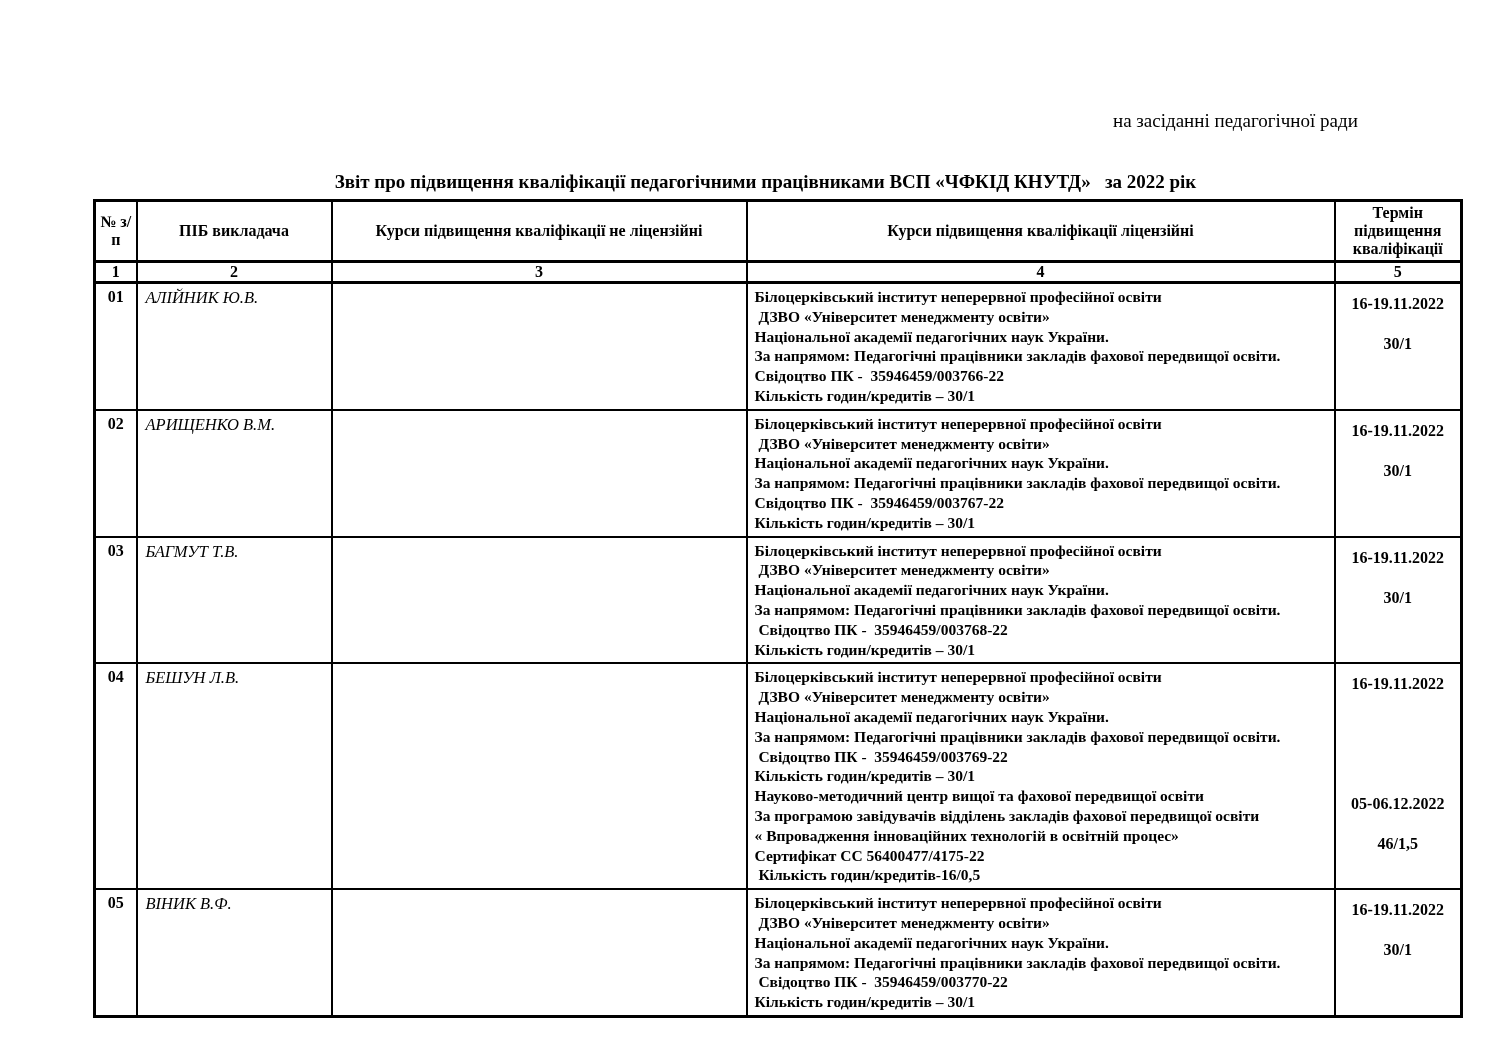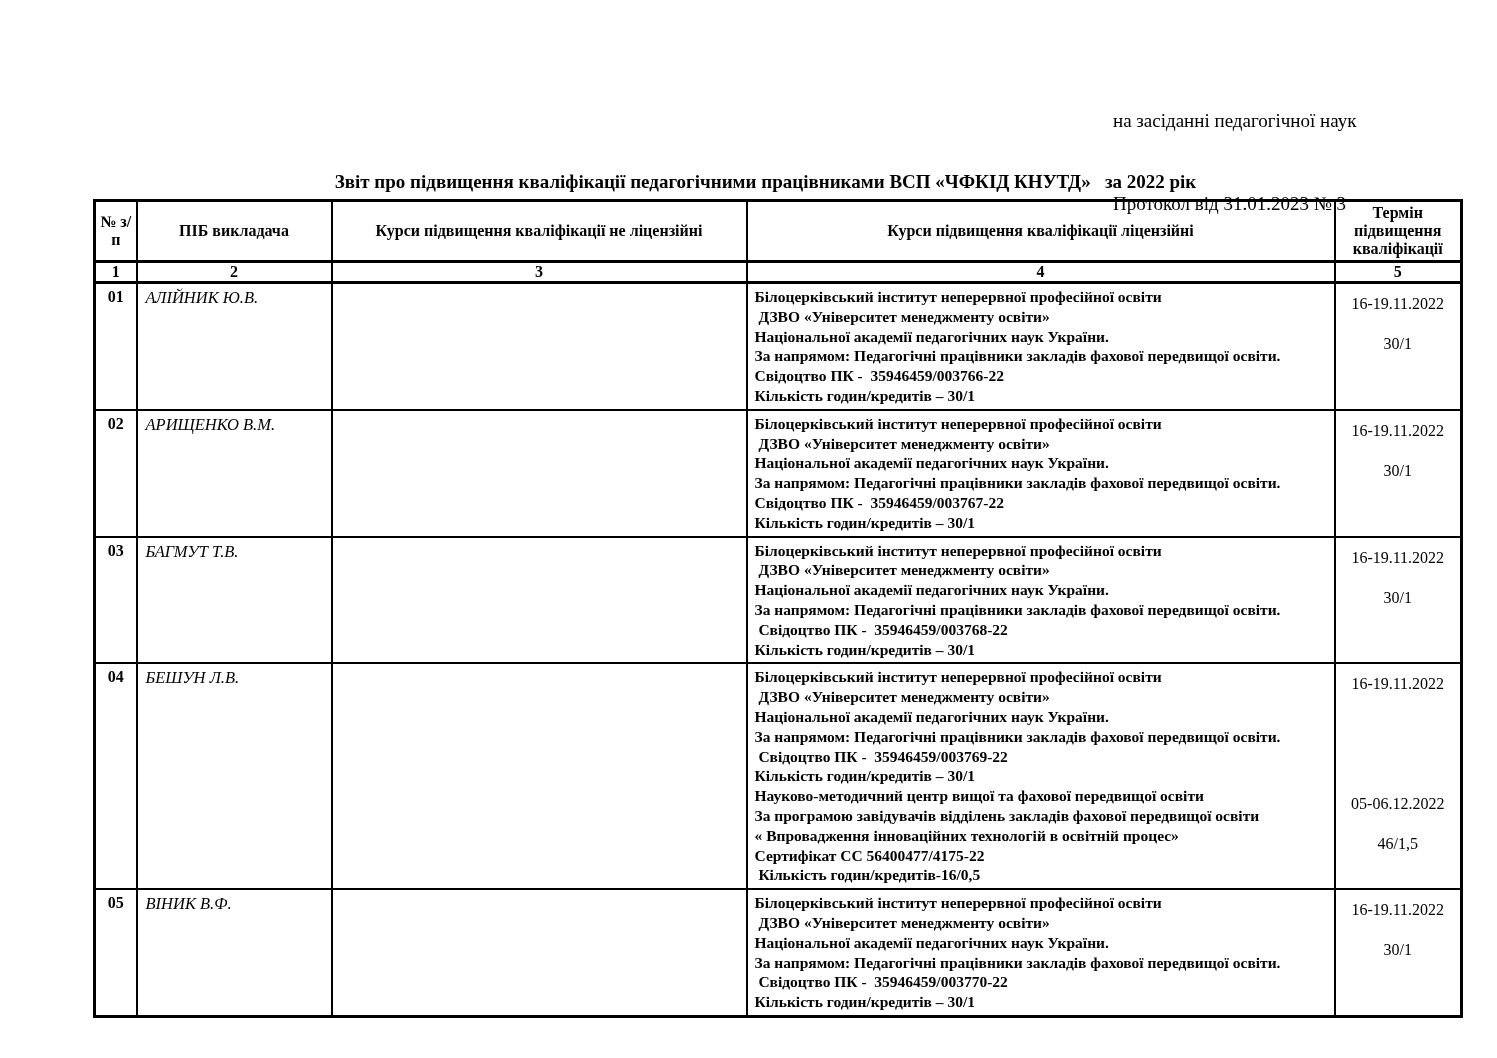--- a/index.html
+++ b/index.html
@@ -34,29 +34,28 @@
   thead tr.numrow th {
     height:21px; text-align:center; font-weight:bold; font-size:16px;
     line-height:18px; padding:0; border-bottom:3px solid #000;
   }
   td.c-num  { text-align:center; font-weight:bold; font-size:16px; padding-top:4px;border-radius:19px; }
   td.c-name { font-size:16.5px; padding:4px 4px 0 8px; white-space:pre-wrap;font-style:italic; }
   td.c-non  { font-size:15.5px; padding:3px 4px; }
   td.c-lic  { font-weight:bold; font-size:15.5px; padding:3px 3px 3px 7px; }
   td.c-lic .line { line-height:19.8px; min-height:19.8px; white-space:pre-wrap; }
   td.c-lic .u { }
-  td.c-term { text-align:center; font-weight:normal; font-size:16px; padding-top:10px; }
+  td.c-term { text-align:center; font-weight:bold; font-size:16px; padding-top:10px; }
   td.c-term .tline { line-height:20px; min-height:20px; white-space:pre-wrap; }
 </style>
 </head>
 <body>
 
 <div class="approval">
-  <div>на засіданні педагогічної наук</div>
-  <div>Протокол від 31.01.2023 № 3</div>
+  <div>на засіданні педагогічної ради</div>
 </div>
 
 <div class="doc-title">Звіт про підвищення кваліфікації педагогічними працівниками ВСП «ЧФКІД КНУТД»   за 2022 рік</div>
 
 <table class="report">
   <colgroup>
     <col style="width:42px">
     <col style="width:195px">
     <col style="width:415px">
     <col style="width:588px">

